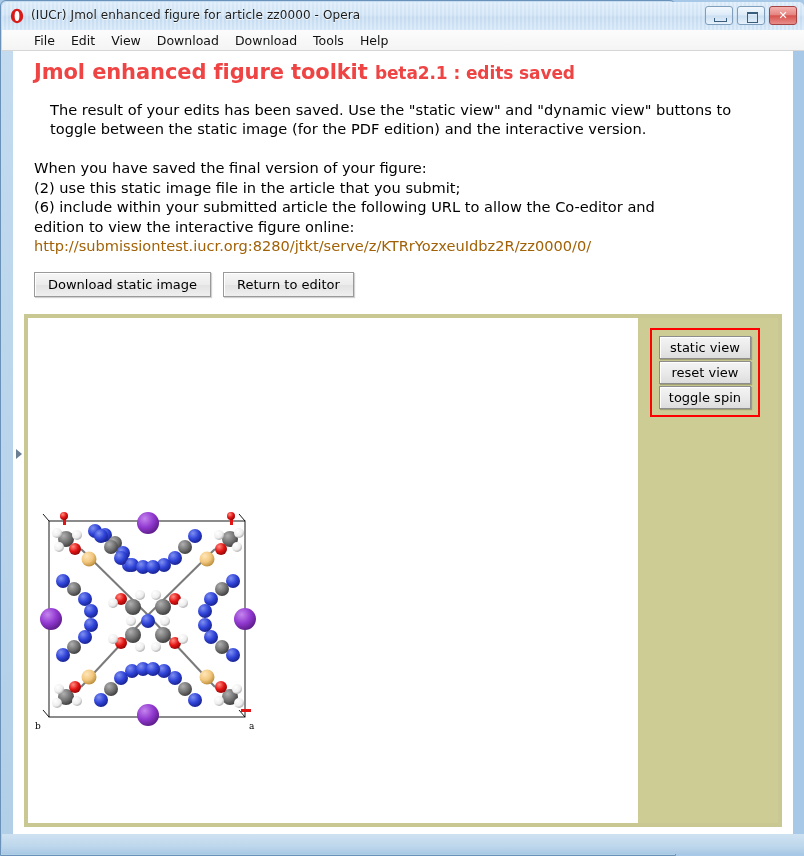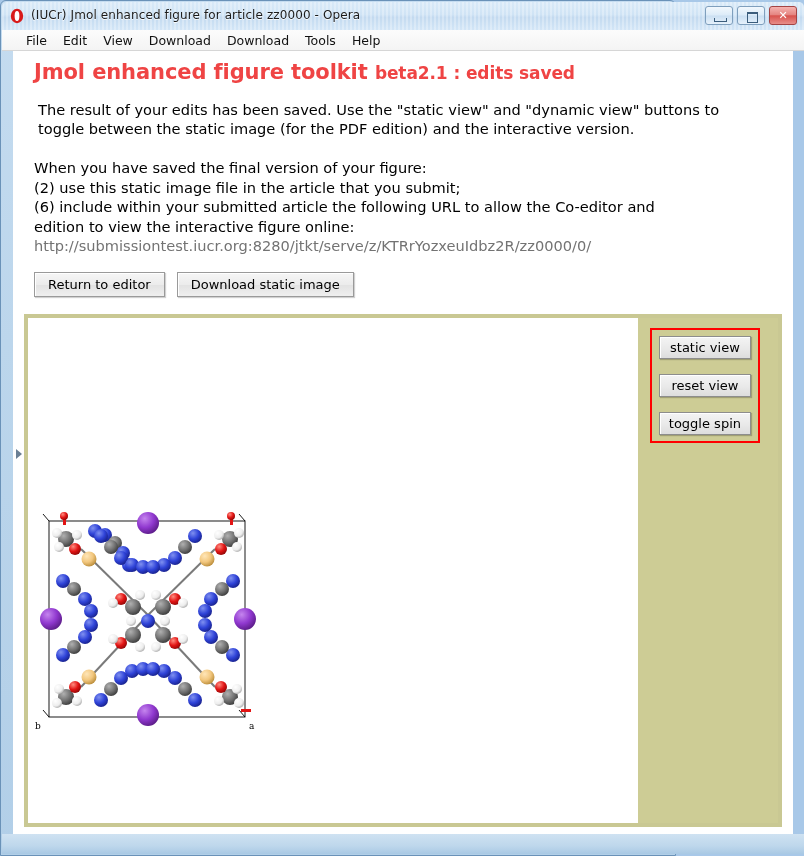--- a/index.html
+++ b/index.html
@@ -59,21 +59,21 @@
   .wb .max-sq{
     position:absolute;left:9px;top:5px;width:9px;height:8px;
     border:1px solid #3b5d7c;border-top-width:2px;background:transparent;
   }
 
   
   .menubar{
     position:absolute;left:1px;top:29px;width:802px;height:21px;
     background:linear-gradient(180deg,#fcfcfc 0%,#f4f4f4 100%);
     border-bottom:1px solid #d6d6d6;
-    display:flex;align-items:center;padding-left:16px;box-sizing:border-box;
+    display:flex;align-items:center;padding-left:24px;box-sizing:border-box;
   }
   .menuitem{
     font-size:12.5px;color:#111;padding:2px 8px;white-space:nowrap;cursor:default;
   }
 
   
   .viewport{
     position:absolute;left:12px;top:50px;width:780px;height:784px;
     background:#ffffff;border:1px solid #ffffff;box-sizing:border-box;
     overflow:hidden;
@@ -93,27 +93,27 @@
     padding:0 0 0 10px;
   }
 
   h1.hdr{
     margin:8px 0 0 0;font-size:21px;font-weight:bold;color:#ef4444;
     letter-spacing:-0.1px;
   }
   h1.hdr .sub{font-size:17px;font-weight:bold;}
 
   p.para{
-    margin:16px 0 0 4px;font-size:14.6px;line-height:19px;color:#000;
+    margin:16px 0 0 16px;font-size:14.6px;line-height:19px;color:#000;
     width:718px;
   }
   .lines{margin:20px 0 0 0;font-size:14.6px;line-height:19.5px;color:#000;width:722px;}
   .lines div{white-space:pre-wrap;}
   a.url{
-    color:#737373;text-decoration:none;font-size:14.6px;line-height:20px;
+    color:#a16207;text-decoration:none;font-size:14.6px;line-height:20px;
     display:inline-block;
   }
 
   .btnrow{margin:16px 0 0 0;display:flex;gap:12px;}
   .btn{
     font-family:"DejaVu Sans","Liberation Sans",sans-serif;
     font-size:13px;color:#000;
     padding:4px 13px;
     background:linear-gradient(180deg,#f6f6f6 0%,#ececec 50%,#e2e2e2 51%,#efefef 100%);
     border:1px solid #9a9a9a;
@@ -127,21 +127,21 @@
     border:4px solid #c9c893;background:#ffffff;box-sizing:border-box;
   }
   .figinner{position:absolute;left:0;top:0;right:0;bottom:0;background:#fff;overflow:hidden;}
   .khaki{
     position:absolute;right:0;top:0;width:140px;height:100%;
     background:#cdcc95;
   }
   .ctrlbox{
     position:absolute;right:18px;top:10px;
     border:2px solid #ff0000;padding:6px 7px;
-    display:flex;flex-direction:column;gap:15px;
+    display:flex;flex-direction:column;gap:2px;
     background:transparent;
   }
   .jbtn{
     font-family:"DejaVu Sans","Liberation Sans",sans-serif;
     font-size:13px;color:#000;text-align:center;
     padding:3px 9px;min-width:74px;
     background:linear-gradient(180deg,#f4f4f4 0%,#e9e9e9 55%,#dddddd 100%);
     border:1px solid #8d8d8d;
     box-shadow:inset 1px 1px 0 #ffffff,1px 1px 1px rgba(0,0,0,.22);
     cursor:pointer;white-space:nowrap;
@@ -219,22 +219,22 @@
 
       <div class="lines">
         <div>When you have saved the final version of your figure:</div>
         <div>(2) use this static image file in the article that you submit;</div>
         <div>(6) include within your submitted article the following URL to allow the Co-editor and</div>
         <div>edition to view the interactive figure online:</div>
         <div><a class="url" href="#">http://submissiontest.iucr.org:8280/jtkt/serve/z/KTRrYozxeuIdbz2R/zz0000/0/</a></div>
       </div>
 
       <div class="btnrow">
+        <button class="btn">Download static image</button>
         <button class="btn">Return to editor</button>
-        <button class="btn">Download static image</button>
       </div>
 
     </div>
 
     <div class="figwrap">
       <div class="figinner">
 
         <div class="khaki"></div>
 
         <div class="ctrlbox">

